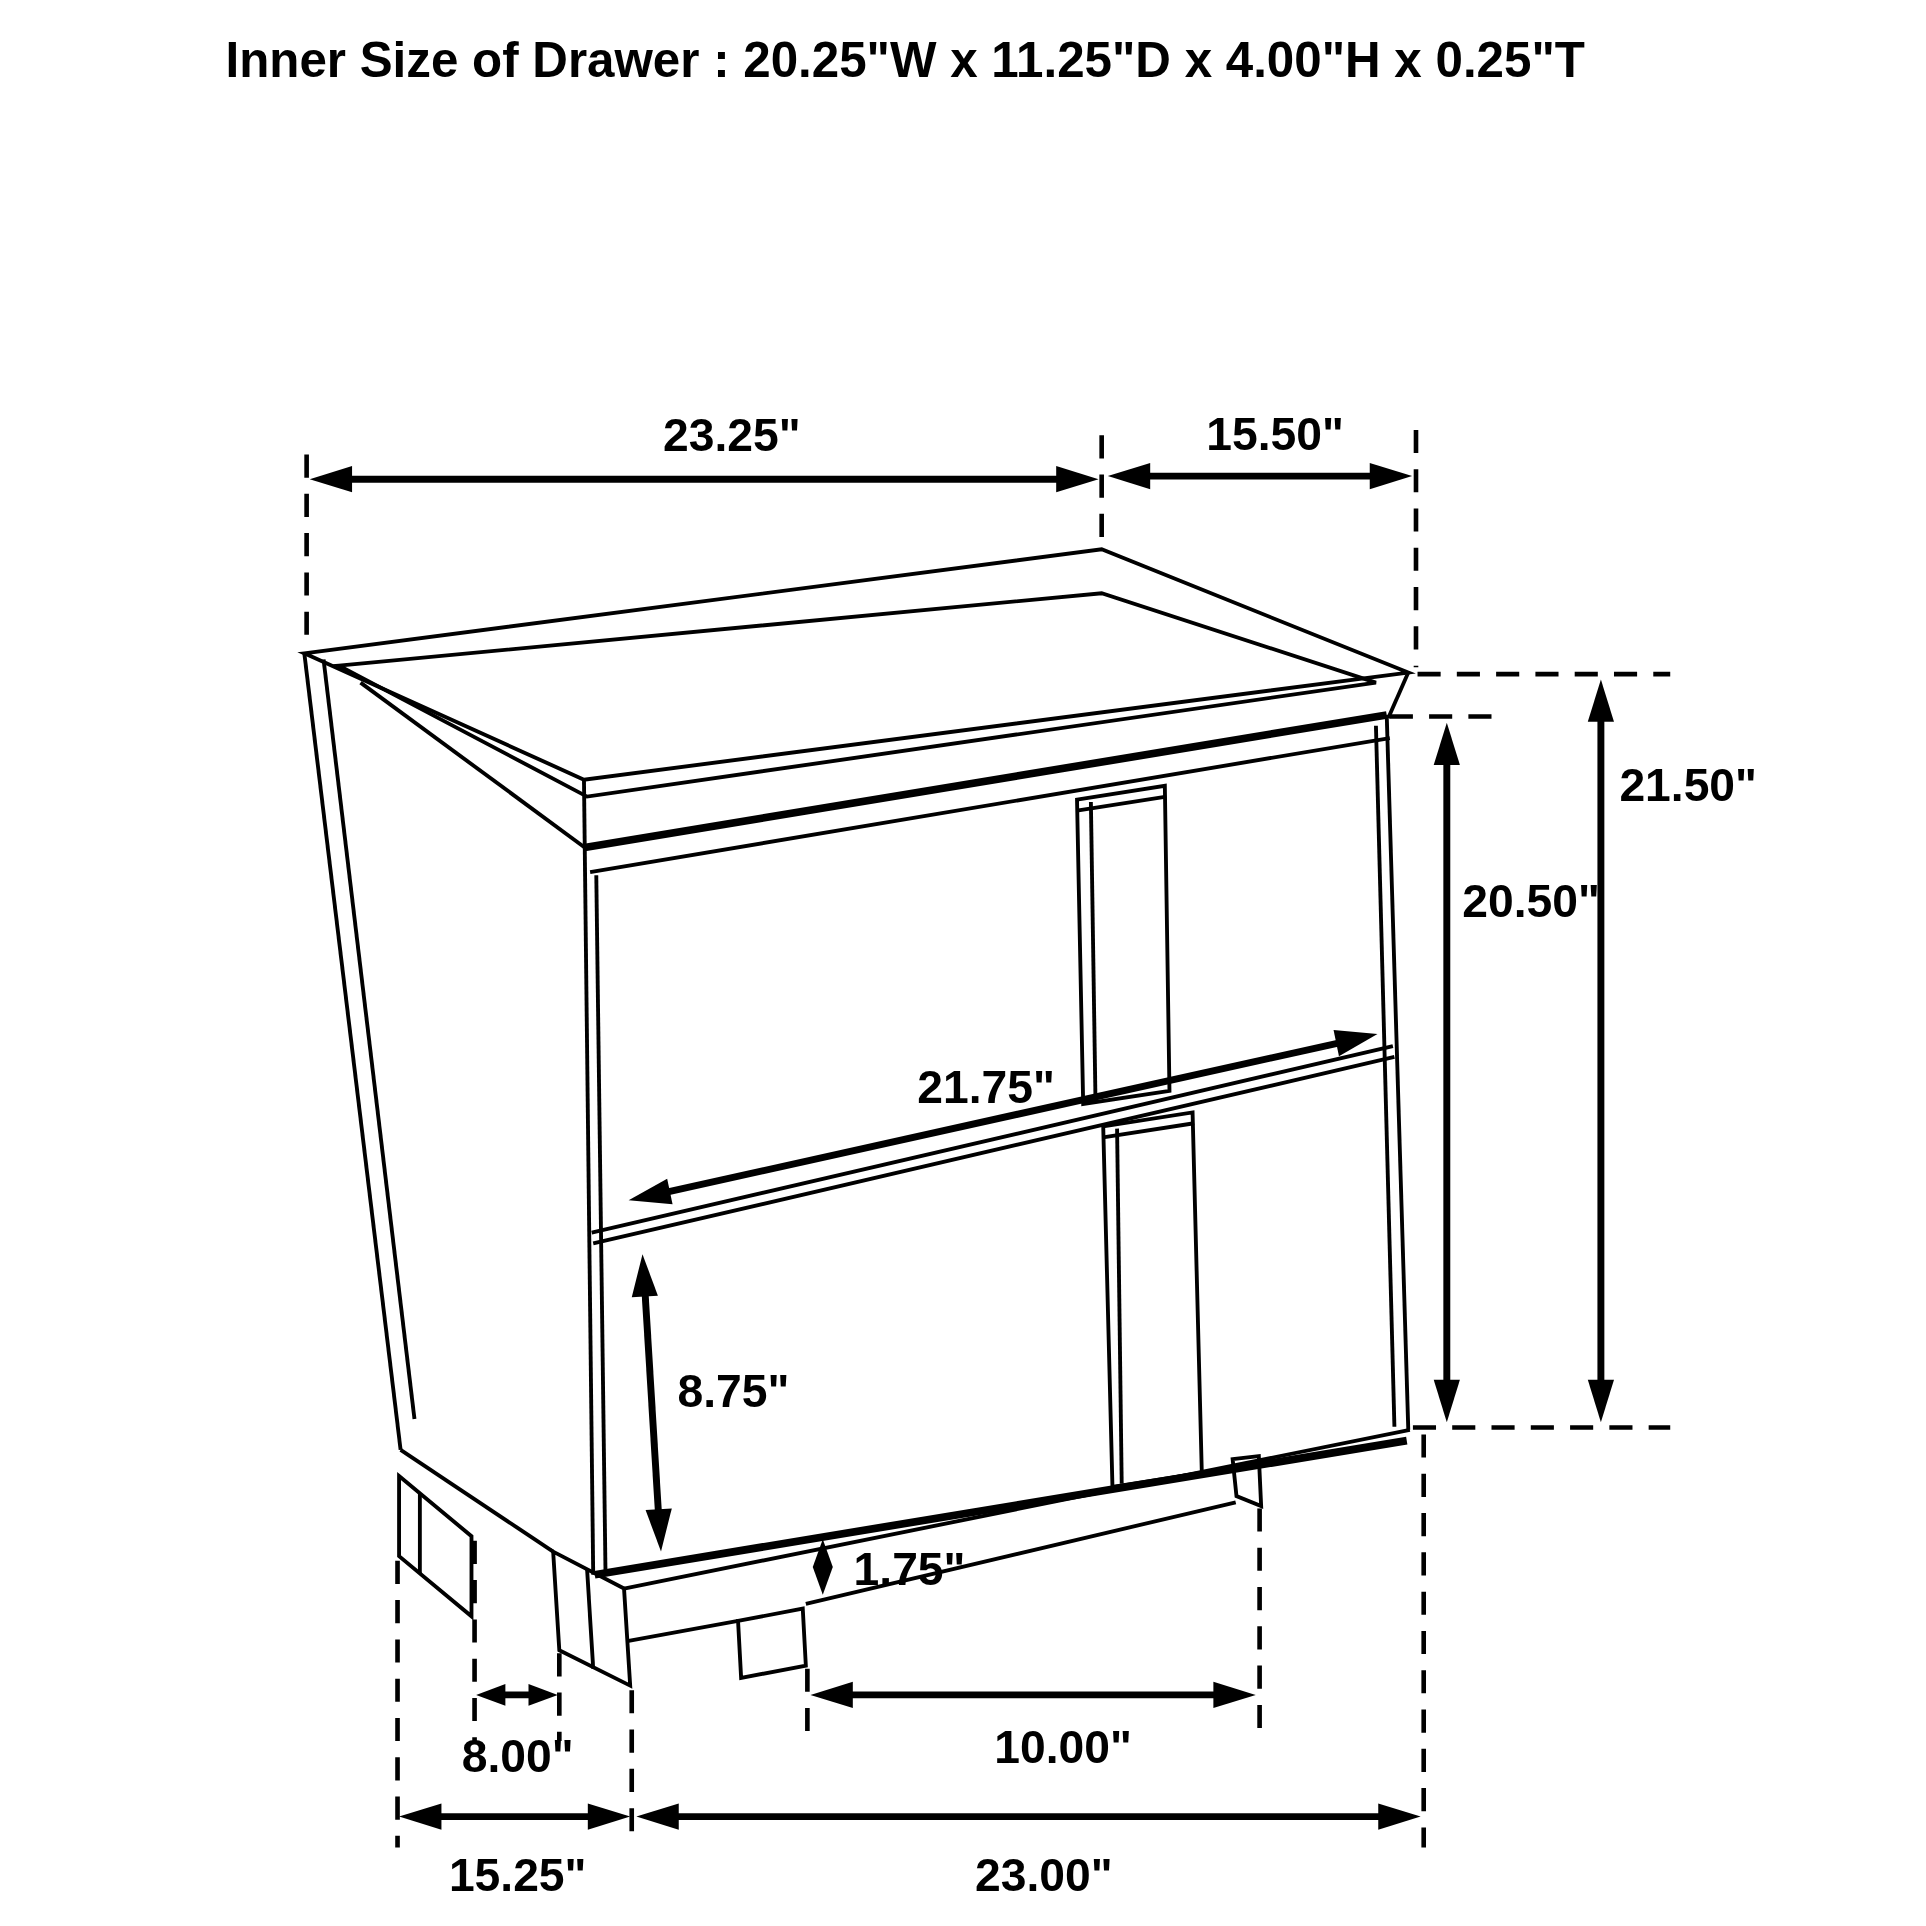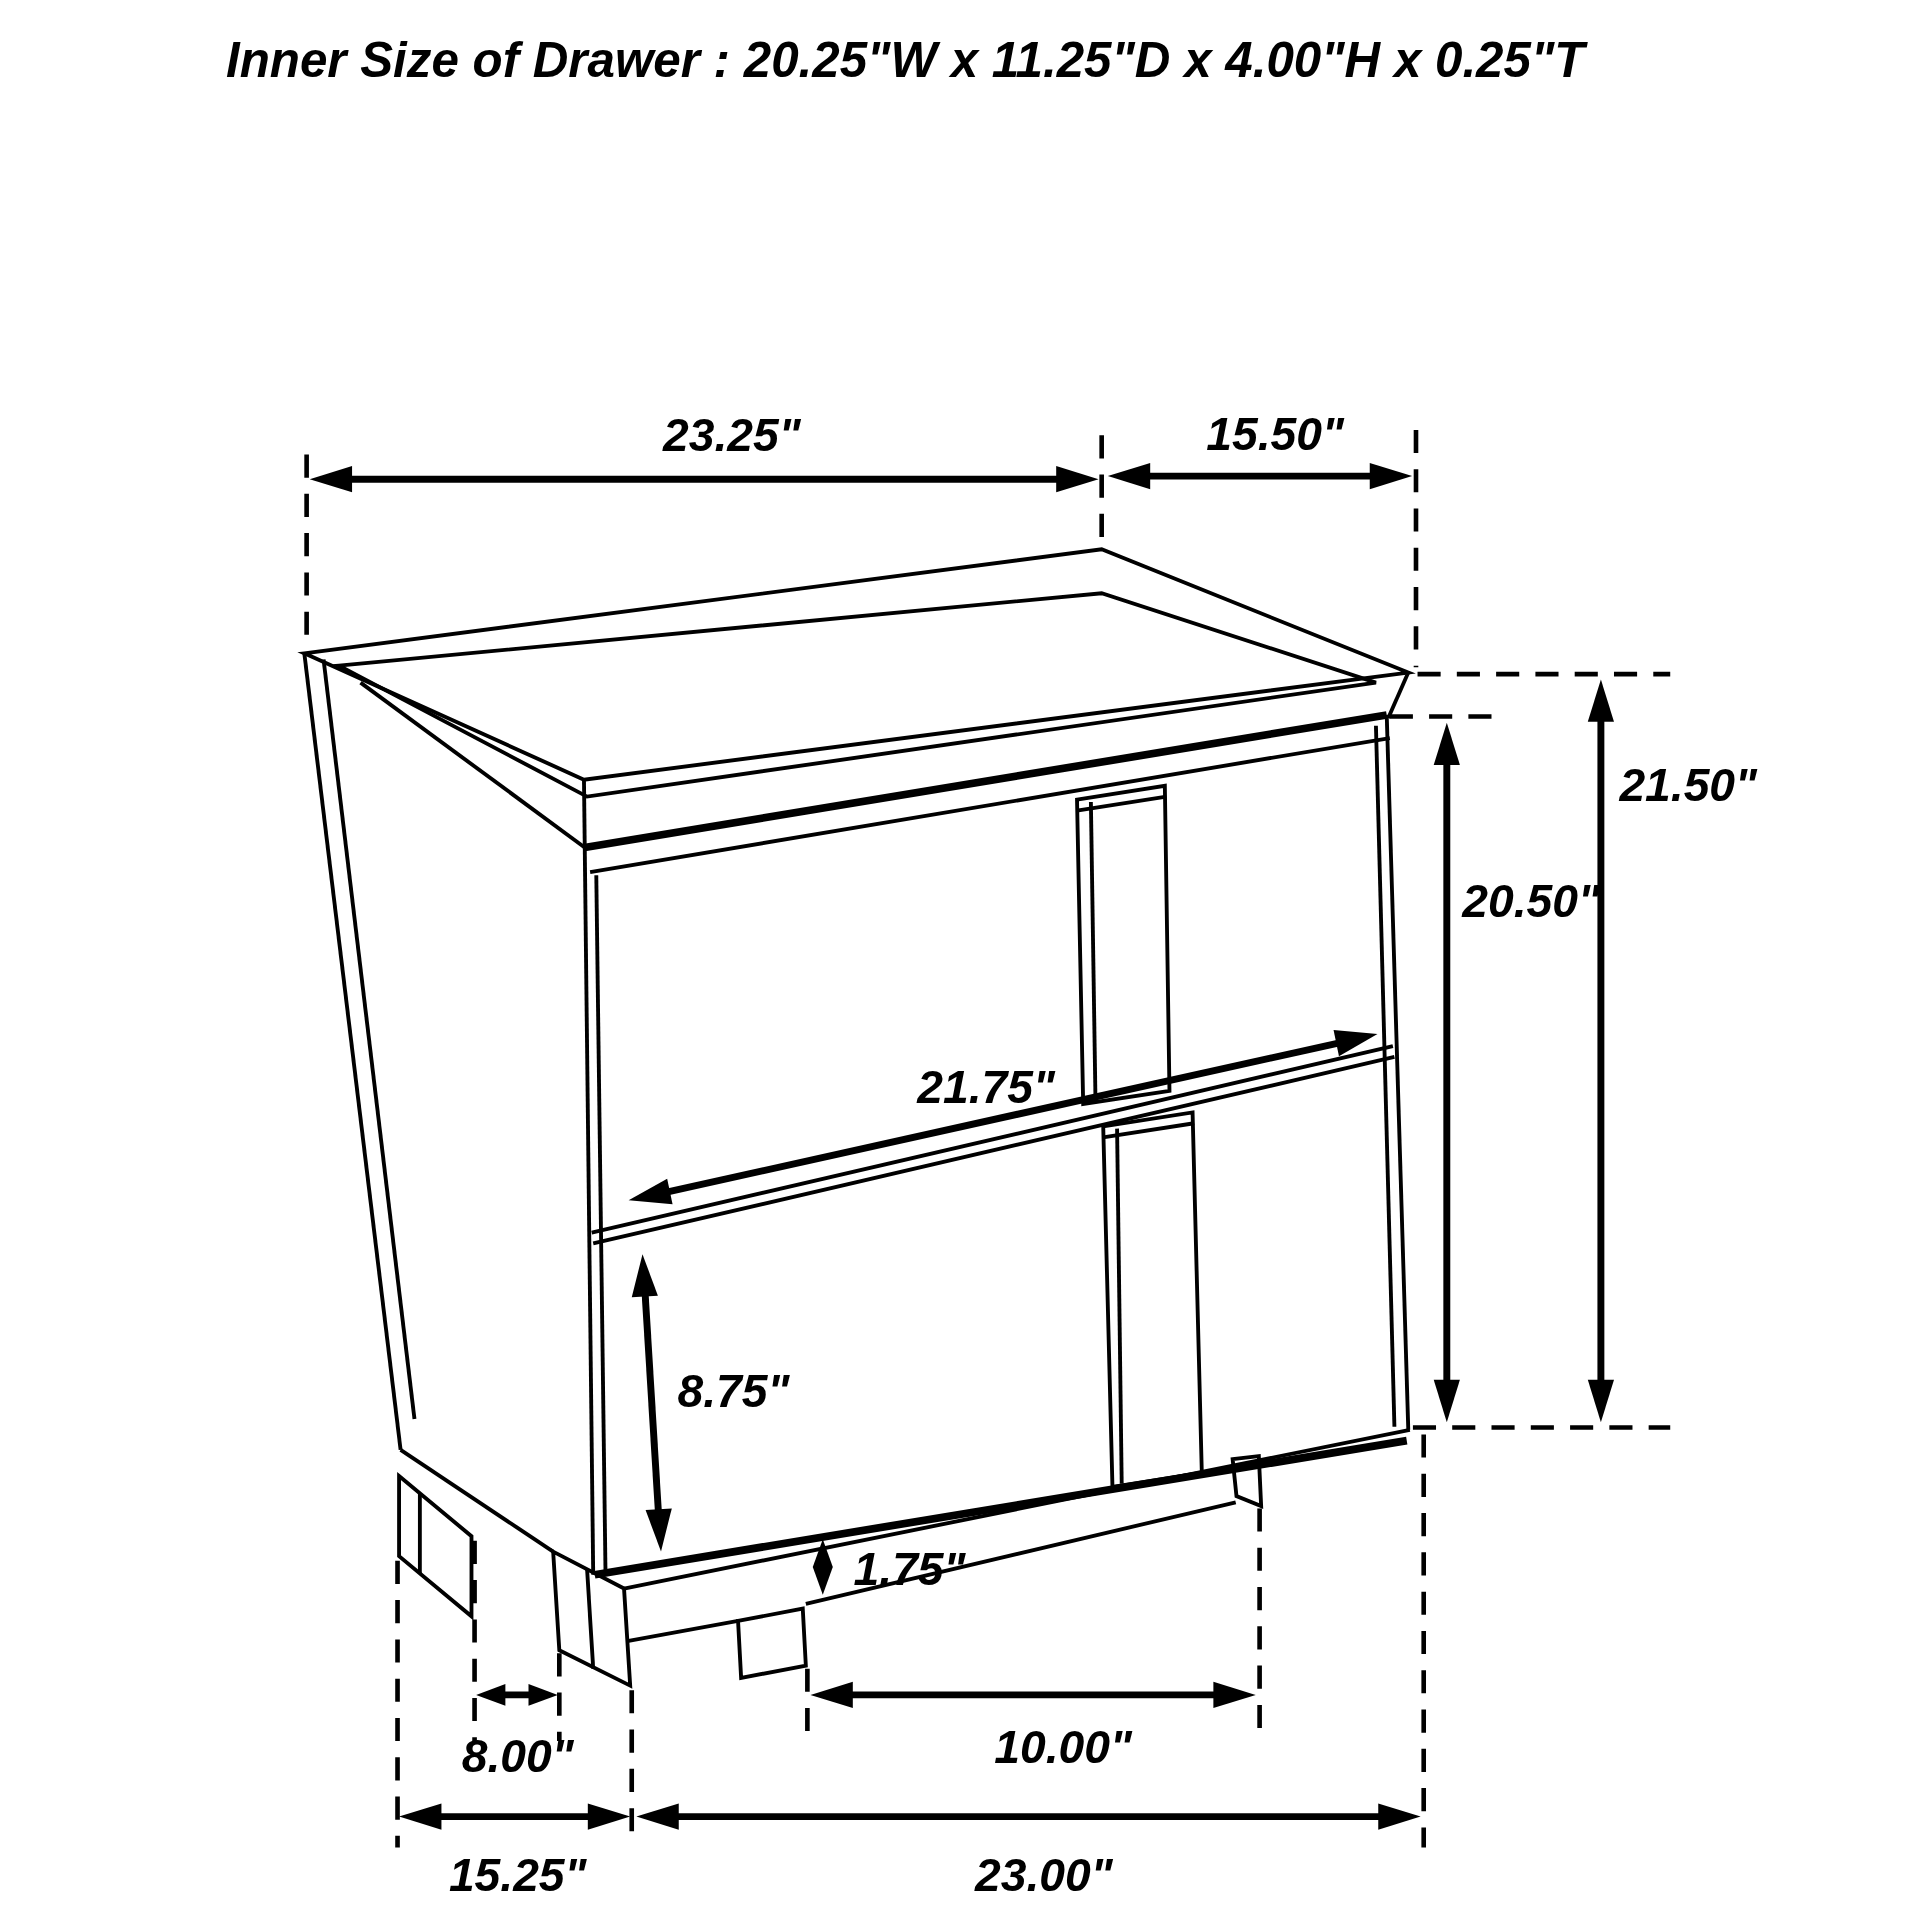--- a/index.html
+++ b/index.html
@@ -1,16 +1,16 @@
 <!DOCTYPE html>
 <html style="font-size:12.3px"><head>
 <meta charset="utf-8">
 <style>
   html,body{margin:0;padding:0;background:#ffffff;}
-  .page{width:1926px;height:1926px;background:#fff;position:relative;font-family:"Liberation Sans",sans-serif;font-style:italic;}
+  .page{width:1926px;height:1926px;background:#fff;position:relative;font-family:"Liberation Sans",sans-serif;}
   svg{display:block;}
   .ln{stroke:#000;stroke-width:5;fill:none;}
   .ln-thick{stroke:#000;stroke-width:10;fill:none;}
   .dash{stroke:#000;stroke-width:6;fill:none;stroke-dasharray:30 21;}
   .shaft{stroke:#000;stroke-width:9;fill:none;}
   .head{fill:#000;stroke:none;}
   .dim-label{font-family:"Liberation Sans",sans-serif;font-weight:bold;font-size:60px;fill:#000;}
   .title-label{font-family:"Liberation Sans",sans-serif;font-weight:bold;font-size:64px;fill:#000;}
 </style>
 </head>

